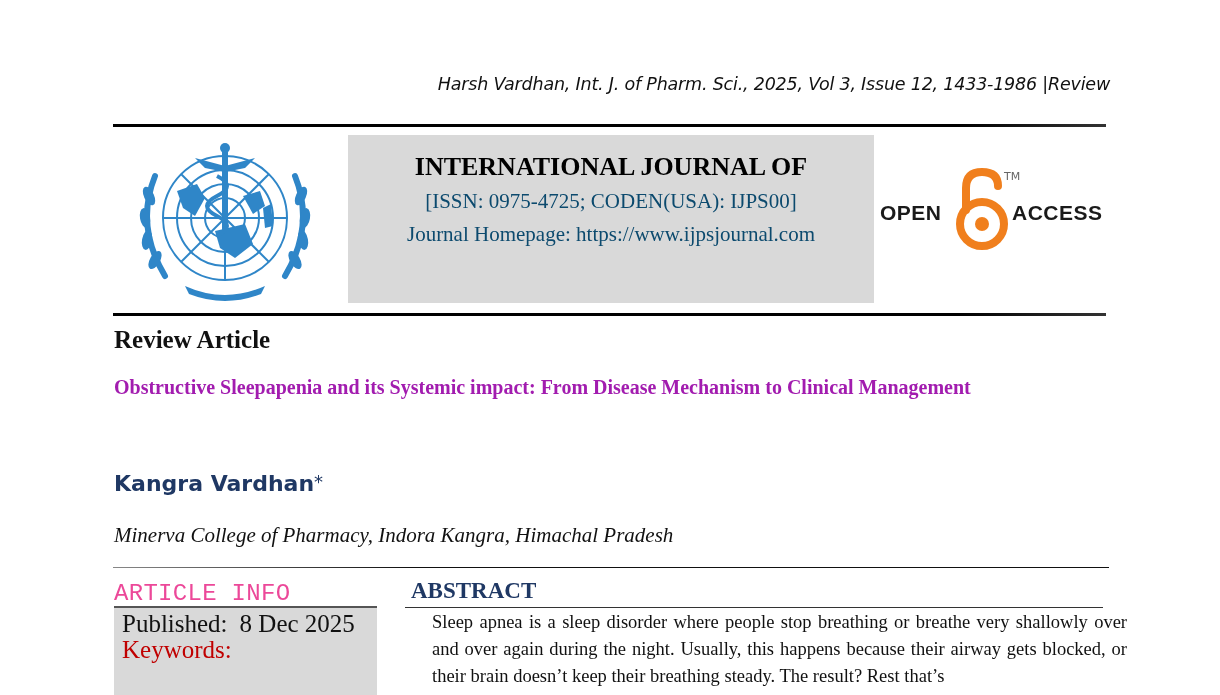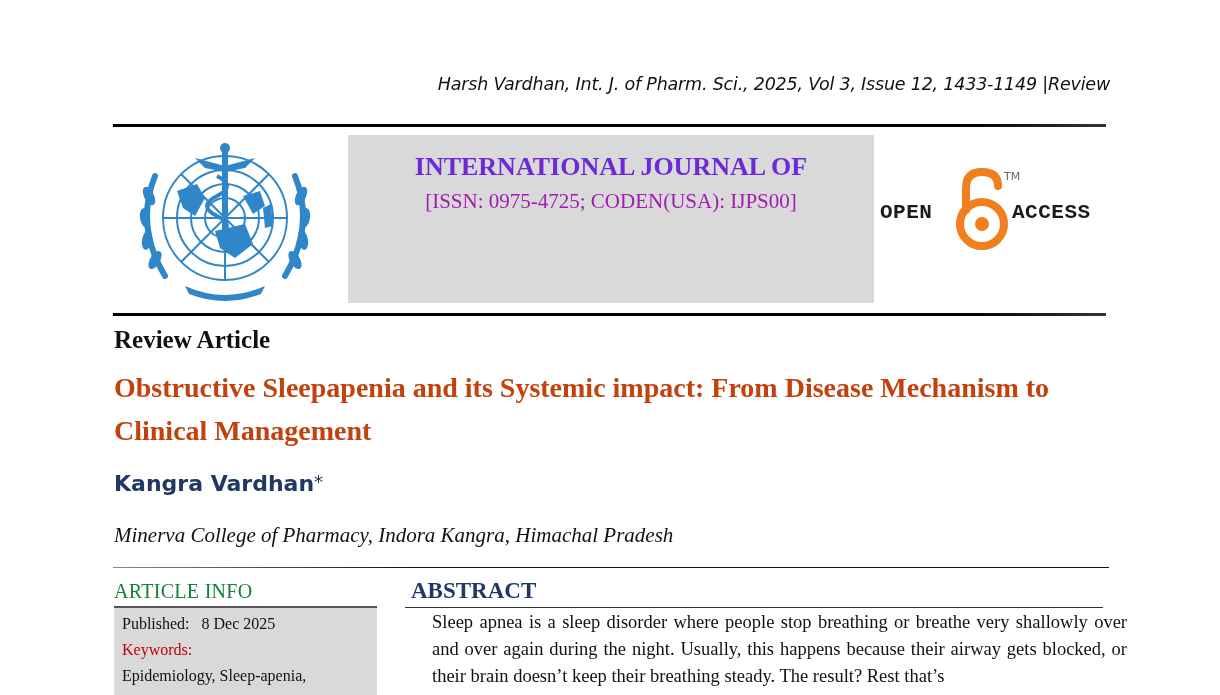--- a/index.html
+++ b/index.html
@@ -7,56 +7,56 @@
 
     .running-header { position: absolute; top: 74px; right: 110px; font-family: "DejaVu Sans", sans-serif; font-style: italic; font-size: 17.5px; color: #111; letter-spacing: -0.2px; }
 
     .rule-thick { position: absolute; left: 113px; width: 993px; height: 3px; background: linear-gradient(to right, #000 0%, #000 85%, #333 100%); }
     .rule-top { top: 124px; }
     .rule-bottom { top: 313px; }
 
     .un-logo { position: absolute; left: 125px; top: 136px; width: 200px; height: 170px; }
 
     .journal-box { position: absolute; left: 348px; top: 135px; width: 526px; height: 168px; background: #d9d9d9; text-align: center; }
-    .journal-title { font-family: "Liberation Serif", serif; font-weight: bold; font-size: 26px; line-height: 36px; margin-top: 14px; color: #6d28d9; }
-    .journal-issn, .journal-home { font-size: 21px; line-height: 33px; color: #a21caf; }
+    .journal-title { font-family: "Liberation Serif", serif; font-weight: bold; font-size: 26px; line-height: 36px; margin-top: 14px; color: #000000; }
+    .journal-issn, .journal-home { font-size: 21px; line-height: 33px; color: #0c4a6e; }
 
     .oa-logo { position: absolute; left: 880px; top: 160px; width: 230px; height: 95px; }
-    .oa-open, .oa-access { position: absolute; top: 41px; font-family: Liberation Mono, monospace; font-weight: bold; font-size: 21px; color: #1a1a1a; letter-spacing: 0.5px; }
+    .oa-open, .oa-access { position: absolute; top: 41px; font-family: Liberation Sans, sans-serif; font-weight: bold; font-size: 21px; color: #1a1a1a; letter-spacing: 0.5px; }
     .oa-open { left: 0; }
     .oa-access { left: 132px; }
     .oa-tm { position: absolute; left: 124px; top: 10px; font-family: "DejaVu Sans", sans-serif; font-size: 11px; color: #666; }
     .oa-lock { position: absolute; left: 76px; top: 6px; }
 
     .article-type { position: absolute; left: 114px; top: 326px; font-weight: bold; font-size: 25px; color: #111; }
-    .article-title { position: absolute; left: 114px; top: 366px; width: 950px; font-weight: bold; font-size: 28px; line-height: 43px; color: #c2410c; }
+    .article-title { position: absolute; left: 114px; top: 366px; width: 950px; font-weight: bold; font-size: 20px; line-height: 43px; color: #a21caf; }
 
     .author { position: absolute; left: 114px; top: 471px; font-family: "DejaVu Sans", sans-serif; font-weight: bold; font-size: 22px; color: #1f3864; }
     .author-star { font-weight: normal; font-size: 18px; vertical-align: 3px; color: #1f3864; }
 
     .affiliation { position: absolute; left: 114px; top: 523px; font-style: italic; font-size: 21px; color: #111; }
 
     .rule-thin { position: absolute; left: 113px; top: 567px; width: 996px; height: 1px; background: linear-gradient(to right, #888 0%, #111 30%, #111 100%); }
 
-    .info-heading { position: absolute; left: 114px; top: 580px; font-family: Liberation Serif, serif; font-size: 20px; letter-spacing: 0.3px; color: #15803d; font-weight: 300; }
+    .info-heading { position: absolute; left: 114px; top: 580px; font-family: Liberation Mono, monospace; font-size: 24px; letter-spacing: 0.3px; color: #ec4899; font-weight: 300; }
     .info-box { position: absolute; left: 114px; top: 606px; width: 263px; height: 89px; background: #d9d9d9; border-top: 2px solid #555; }
-    .info-line { position: absolute; left: 8px; font-size: 16px; line-height: 26px; color: #111; white-space: nowrap; }
+    .info-line { position: absolute; left: 8px; font-size: 25px; line-height: 26px; color: #111; white-space: nowrap; }
     .info-published { top: 3px; }
     .info-published .gap { display: inline-block; width: 12px; }
     .info-kw-label { top: 29px; color: #c00000; }
     .info-kw-values { top: 55px; }
 
     .abstract-heading { position: absolute; left: 411px; top: 578px; font-weight: bold; font-size: 23px; color: #1f3864; }
     .abstract-rule { position: absolute; left: 405px; top: 607px; width: 698px; height: 1px; background: #333; }
     .abstract-body { position: absolute; left: 432px; top: 609px; width: 695px; font-size: 18.5px; line-height: 27px; text-align: justify; color: #111; }
   </style>
 </head>
 <body>
 
-<div class="running-header">Harsh Vardhan, Int. J. of Pharm. Sci., 2025, Vol 3, Issue 12, 1433-1149 |Review</div>
+<div class="running-header">Harsh Vardhan, Int. J. of Pharm. Sci., 2025, Vol 3, Issue 12, 1433-1986 |Review</div>
 
 <div class="rule-thick rule-top"></div>
 
 <div class="un-logo">
   <svg width="200" height="170" viewBox="0 0 200 170">
     <g fill="none" stroke="#2f86c8" stroke-width="2">
       <circle cx="100" cy="82" r="62"></circle>
       <circle cx="100" cy="82" r="48"></circle>
       <circle cx="100" cy="82" r="34"></circle>
       <circle cx="100" cy="82" r="20"></circle>
@@ -91,20 +91,21 @@
     </g>
     <path d="M92 40 Q112 50 92 60 Q72 70 92 80 Q112 90 92 100" fill="none" stroke="#2f86c8" stroke-width="4"></path>
   </svg>
 </div>
 
 <div class="journal-box">
   <div class="journal-title">
     <div>INTERNATIONAL JOURNAL OF</div>
   </div>
   <div class="journal-issn">[ISSN: 0975-4725; CODEN(USA): IJPS00]</div>
+  <div class="journal-home">Journal Homepage: https://www.ijpsjournal.com</div>
 </div>
 
 <div class="oa-logo">
   <span class="oa-open">OPEN</span>
   <span class="oa-lock">
     <svg width="52" height="86" viewBox="0 0 52 86">
       <path d="M10 44 L10 22 Q10 6 26 6 Q42 6 42 20" fill="none" stroke="#f07f1d" stroke-width="8" stroke-linecap="round"></path>
       <circle cx="26" cy="58" r="22" fill="none" stroke="#f07f1d" stroke-width="8"></circle>
       <circle cx="26" cy="58" r="7" fill="#f07f1d"></circle>
     </svg>
@@ -125,18 +126,17 @@
 <div class="affiliation">Minerva College of Pharmacy, Indora Kangra, Himachal Pradesh</div>
 
 <div class="rule-thin"></div>
 
 <div class="info-heading">ARTICLE INFO</div>
 <div class="info-box">
   <div class="info-line info-published">
     <span>Published:</span><span class="gap"></span><span>8 Dec 2025</span>
   </div>
   <div class="info-line info-kw-label">Keywords:</div>
-  <div class="info-line info-kw-values">Epidemiology, Sleep-apenia,</div>
 </div>
 
 <div class="abstract-heading">ABSTRACT</div>
 <div class="abstract-rule"></div>
 <div class="abstract-body">Sleep apnea is a sleep disorder where people stop breathing or breathe very shallowly over and over again during the night. Usually, this happens because their airway gets blocked, or their brain doesn’t keep their breathing steady. The result? Rest that’s</div>
 
 </body></html>

